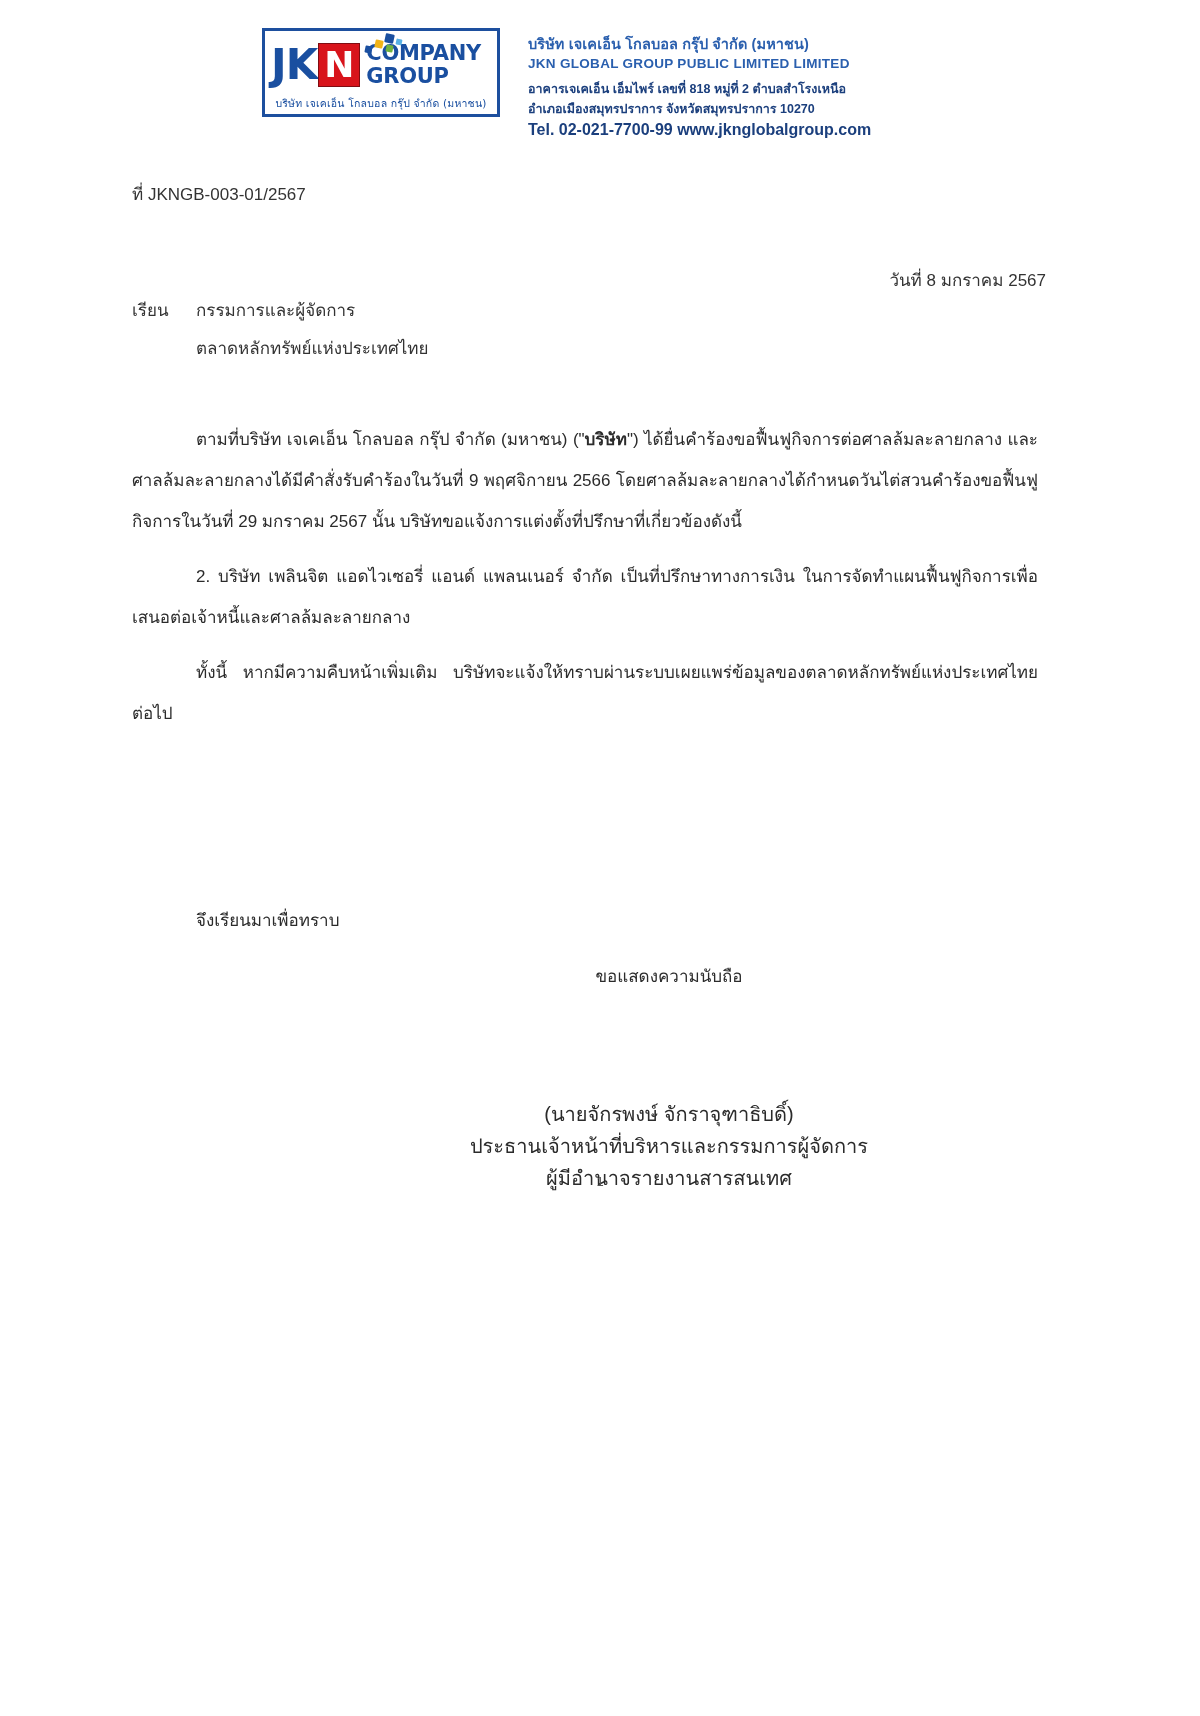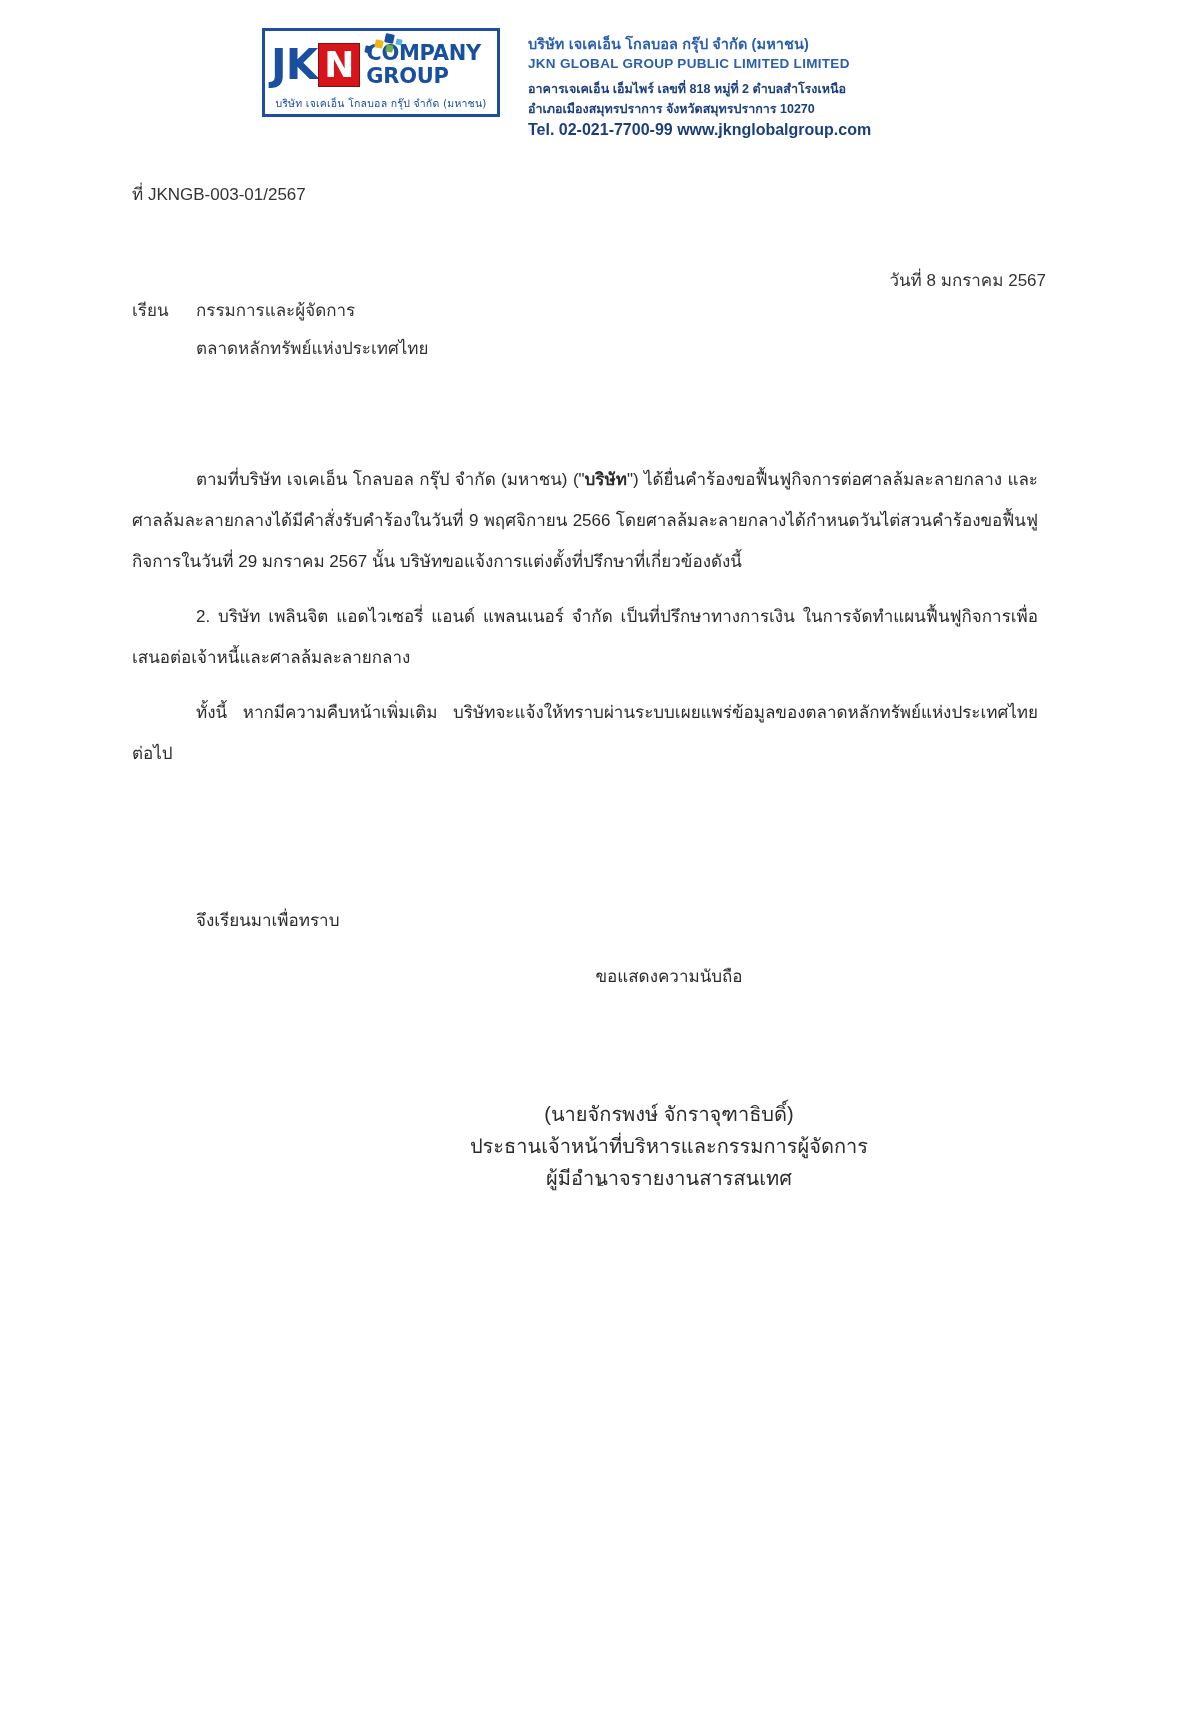--- a/index.html
+++ b/index.html
@@ -197,21 +197,21 @@
     color: #333333;
   }
   .field-value .sub-line {
     display: block;
     margin-top: 12px;
   }
 
   .content {
     position: absolute;
     left: 132px;
-    top: 459px;
+    top: 419px;
     width: 906px;
   }
   .para {
     font-size: 17px;
     line-height: 41px;
     color: #2b2b2b;
     text-align: justify;
     text-indent: 64px;
     margin: 0 0 14px 0;
   }

